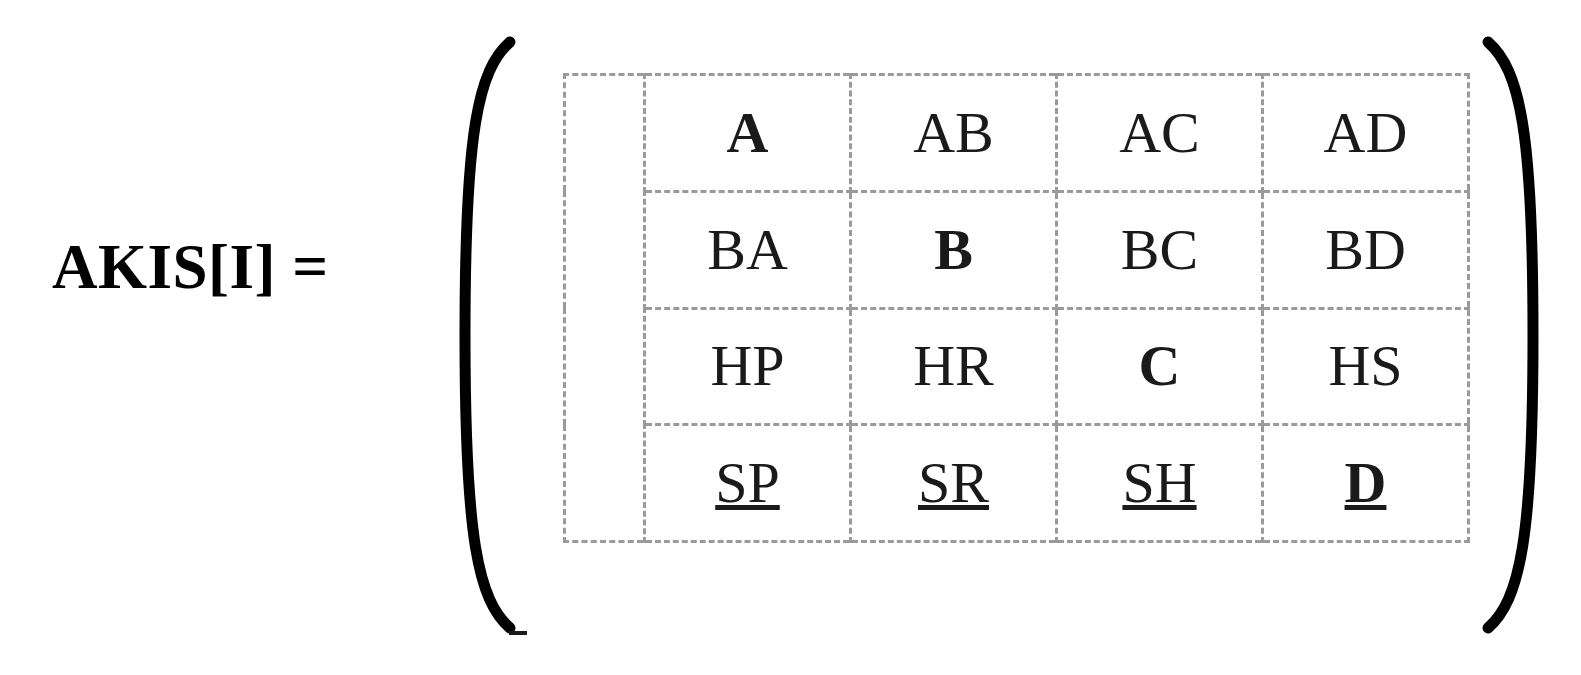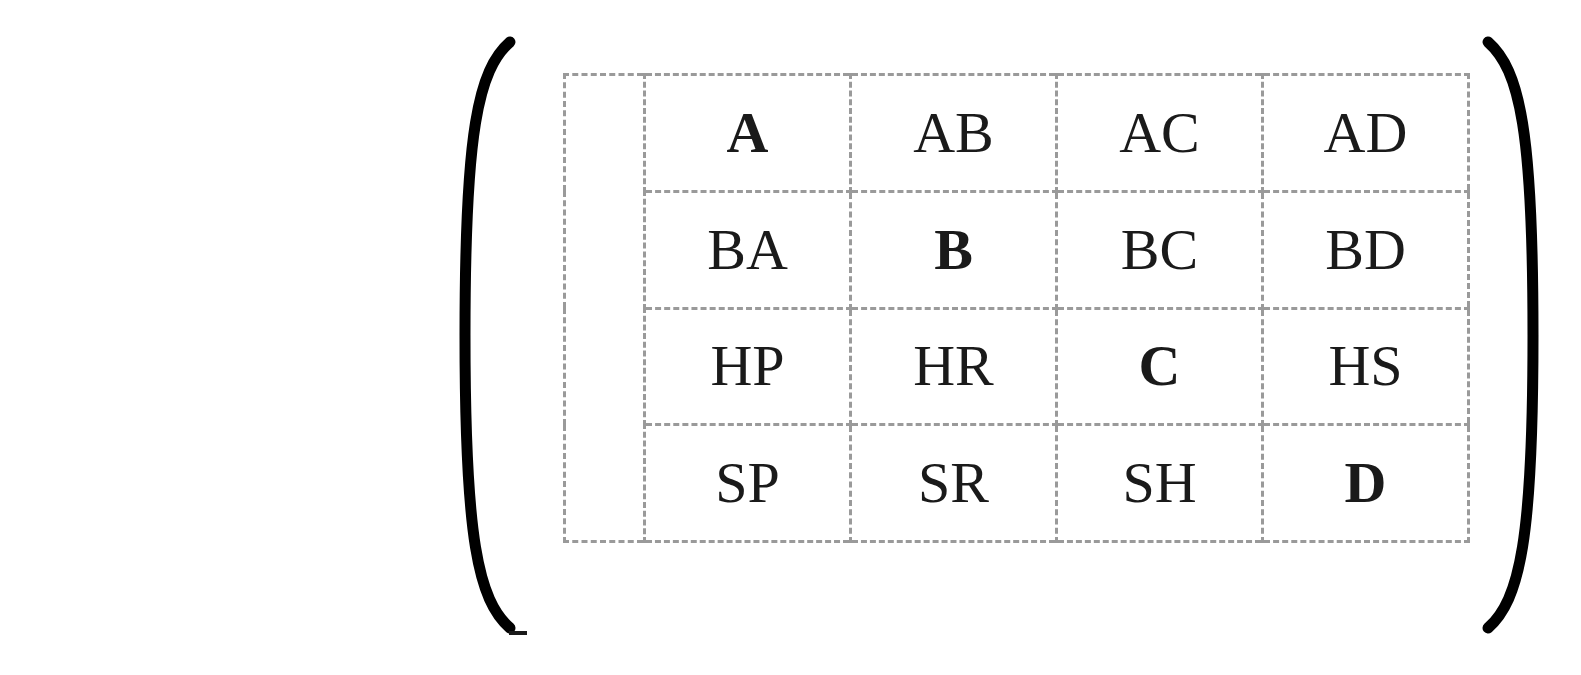--- a/index.html
+++ b/index.html
@@ -89,33 +89,34 @@
   td.spacer-cell {
     width: 80px;
     border-right: 3px dashed #9a9a9a;
   }
   td.matrix-cell {
     width: 206px;
     border-right: 3px dashed #9a9a9a;
     border-bottom: 3px dashed #9a9a9a;
   }
   td.matrix-cell.last-col  { border-right: none; }
-  tr.last-row td.matrix-cell { border-bottom: none; }
+  tr.last-row td.matrix-cell { border-bottom: none; text-decoration: underline; }
 
   
   .diag {
     color: #1c76c0;
     font-weight: bold;
   }
 </style>
 </head>
 <body>
 
 <div id="equation">
 
+  <div id="lhs-label">AKIS[I] =</div>
 
   <div class="bracket" id="bracket-left">
     <svg viewBox="0 0 70 598" xmlns="http://www.w3.org/2000/svg" aria-hidden="true">
       <path d="M58 6 C 26 34, 13 96, 13 299 C 13 502, 26 564, 58 592" fill="none" stroke="#000000" stroke-width="11" stroke-linecap="round"></path>
     </svg>
   </div>
 
   <div class="bracket" id="bracket-right">
     <svg viewBox="0 0 70 598" xmlns="http://www.w3.org/2000/svg" aria-hidden="true">
       <path d="M12 6 C 44 34, 57 96, 57 299 C 57 502, 44 564, 12 592" fill="none" stroke="#000000" stroke-width="11" stroke-linecap="round"></path>

